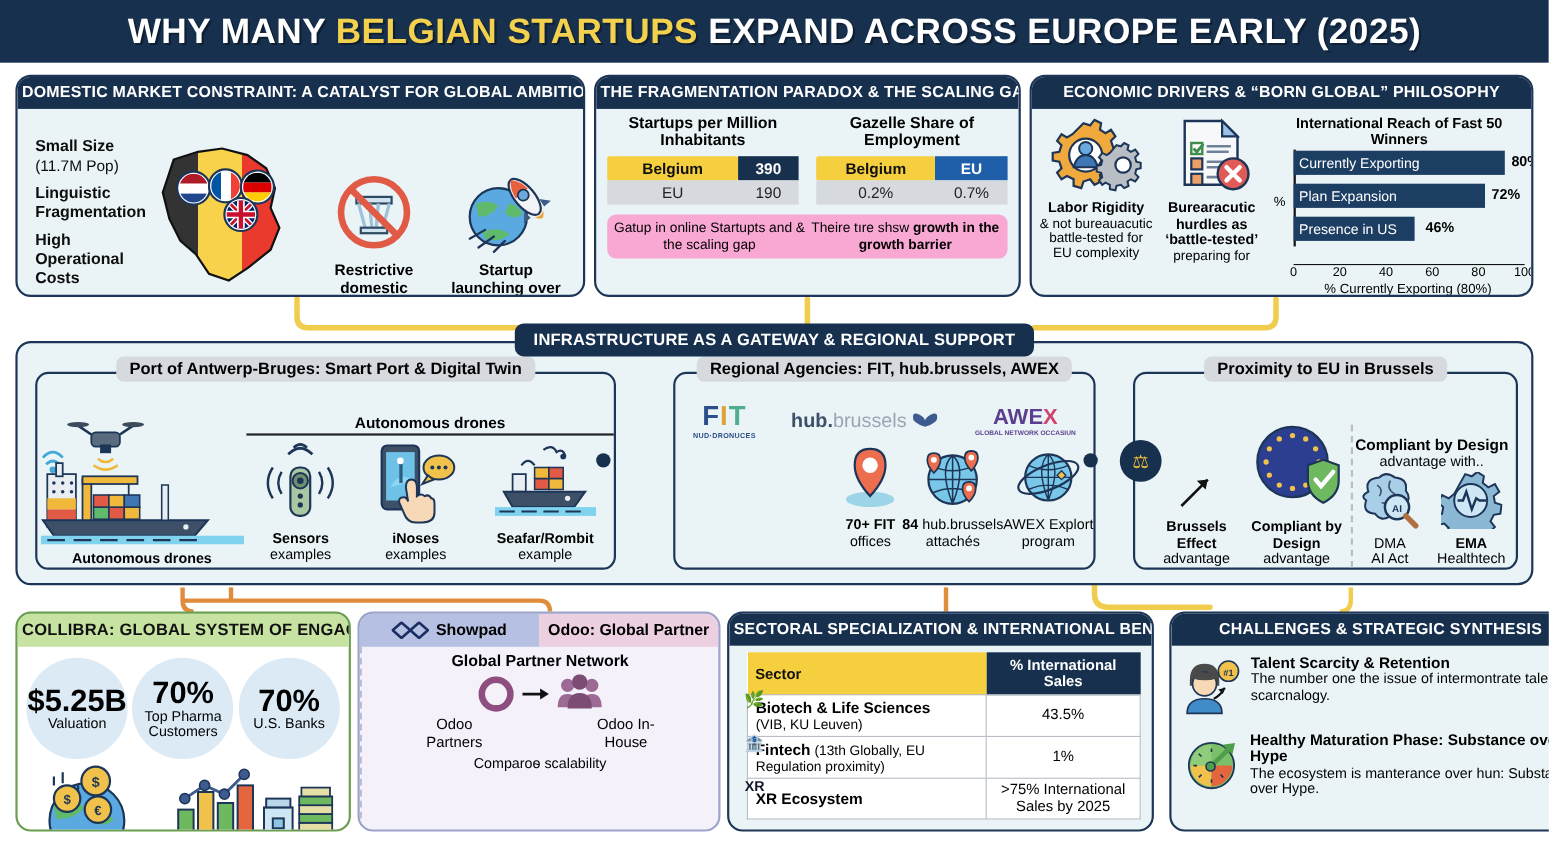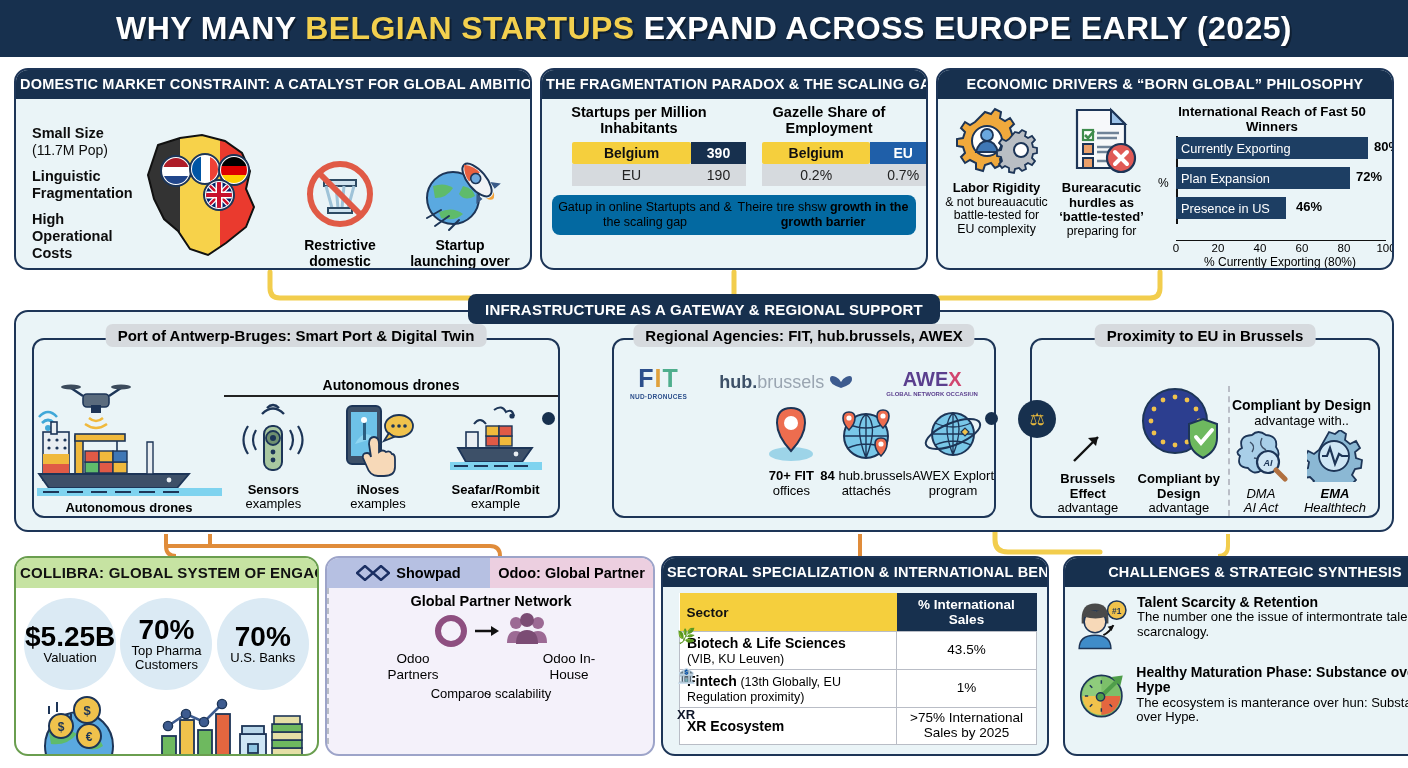--- a/index.html
+++ b/index.html
@@ -52,28 +52,28 @@
   .p1-icons { display:flex; flex: 1; justify-content: space-around; align-items: flex-end; height: 100%; padding-bottom: 4px;}
   .icon-col { text-align: center; width: 120px; }
   .icon-col .cap { font-size: 14px; font-weight: 800; line-height: 1.12; margin-top: 2px; }
 
   
   #p2 { left: 540px; top: 68px; width: 388px; height: 202px; }
   #p2 .body { padding: 5px 10px; }
   .two-col { display: flex; gap: 16px; }
   .col { flex: 1; }
   .col h3 { font-size: 14.5px; font-weight: 800; text-align: center; line-height: 1.12; margin-bottom: 6px; }
-  .minitable { width: 100%; border-collapse: collapse; font-size: 14px; margin-left: 20px; }
+  .minitable { width: 100%; border-collapse: collapse; font-size: 14px; }
   .minitable td { text-align: center; padding: 3px 2px; }
   .cell-yellow { background: #f5cf3d; font-weight: 800; color:#111; border-radius:2px;}
   .cell-navy   { background: #17304e; color: #fff; font-weight: 800; }
   .cell-blue   { background: #1f5fa9; color: #fff; font-weight: 800; }
   .cell-grey   { background: #d6dade; color: #222; }
   .note-box {
-    margin-top: 9px; background: #0369a1; border-radius: 8px;
+    margin-top: 9px; background: #f9a8d4; border-radius: 8px;
     display: flex; font-size: 12.5px; text-align: center; padding: 5px 4px; line-height:1.2;
   }
   .note-box > div { flex: 1; }
   .note-box b { font-weight: 800; }
 
   
   #p3 { left: 936px; top: 68px; width: 458px; height: 202px; }
   #p3 .body { display: flex; padding: 5px 6px; height: calc(100% - 31px); }
   .drv { width: 105px; text-align: center; }
   .drv .cap { font-size: 12.3px; line-height: 1.1; margin-top: 1px; }
@@ -656,21 +656,21 @@
               <path d="M70 34 l14 5 v14 q0 13 -14 20 q-14 -7 -14 -20 v-14z" fill="#6eb95f" stroke="#1d3557" stroke-width="2"></path>
               <path d="M63 52 l5 6 l11 -13" stroke="#fff" stroke-width="4" fill="none" stroke-linecap="round"></path>
             </svg>
             <div class="cap"><b>Compliant by Design</b><br><span>advantage</span></div>
           </div>
         </div>
         <div style="border-left:2px dashed #b9bdc6; height:130px;"></div>
         <div style="text-align:center; padding-right:6px;">
           <div style="font-size:14px;font-weight:800;line-height:1.1">Compliant by Design</div>
           <div style="font-size:13px;line-height:1.1;margin-bottom:2px">advantage with..</div>
-          <div style="display:flex; gap:14px; justify-content:flex-start;font-style:italic;">
+          <div style="display:flex; gap:14px; justify-content:center;">
             <div class="minicol">
               <svg width="58" height="52" viewBox="0 0 58 52">
                 <path d="M10 18 q-4 -12 10 -13 q6 -6 14 0 q12 1 10 12 q6 8 -2 14 q0 10 -12 9 q-8 6 -14 -2 q-12 -1 -8 -12 q-6 -4 2 -8z" fill="#a9cfe8" stroke="#1d3557" stroke-width="1.8"></path>
                 <path d="M18 12 q6 4 2 10 M30 8 q-4 8 4 12 M22 28 q8 2 10 -6" stroke="#3d5068" stroke-width="1.4" fill="none"></path>
                 <circle cx="36" cy="32" r="11" fill="#cfe6f5" stroke="#1d3557" stroke-width="2.2"></circle>
                 <text x="36" y="36" font-size="9" font-weight="800" text-anchor="middle" fill="#1d3557" font-family="Liberation Sans, sans-serif">AI</text>
                 <path d="M44 40 l9 9" stroke="#b07040" stroke-width="5" stroke-linecap="round"></path>
               </svg>
               <div class="cap"><span>DMA</span><br><span>AI Act</span></div>
             </div>

